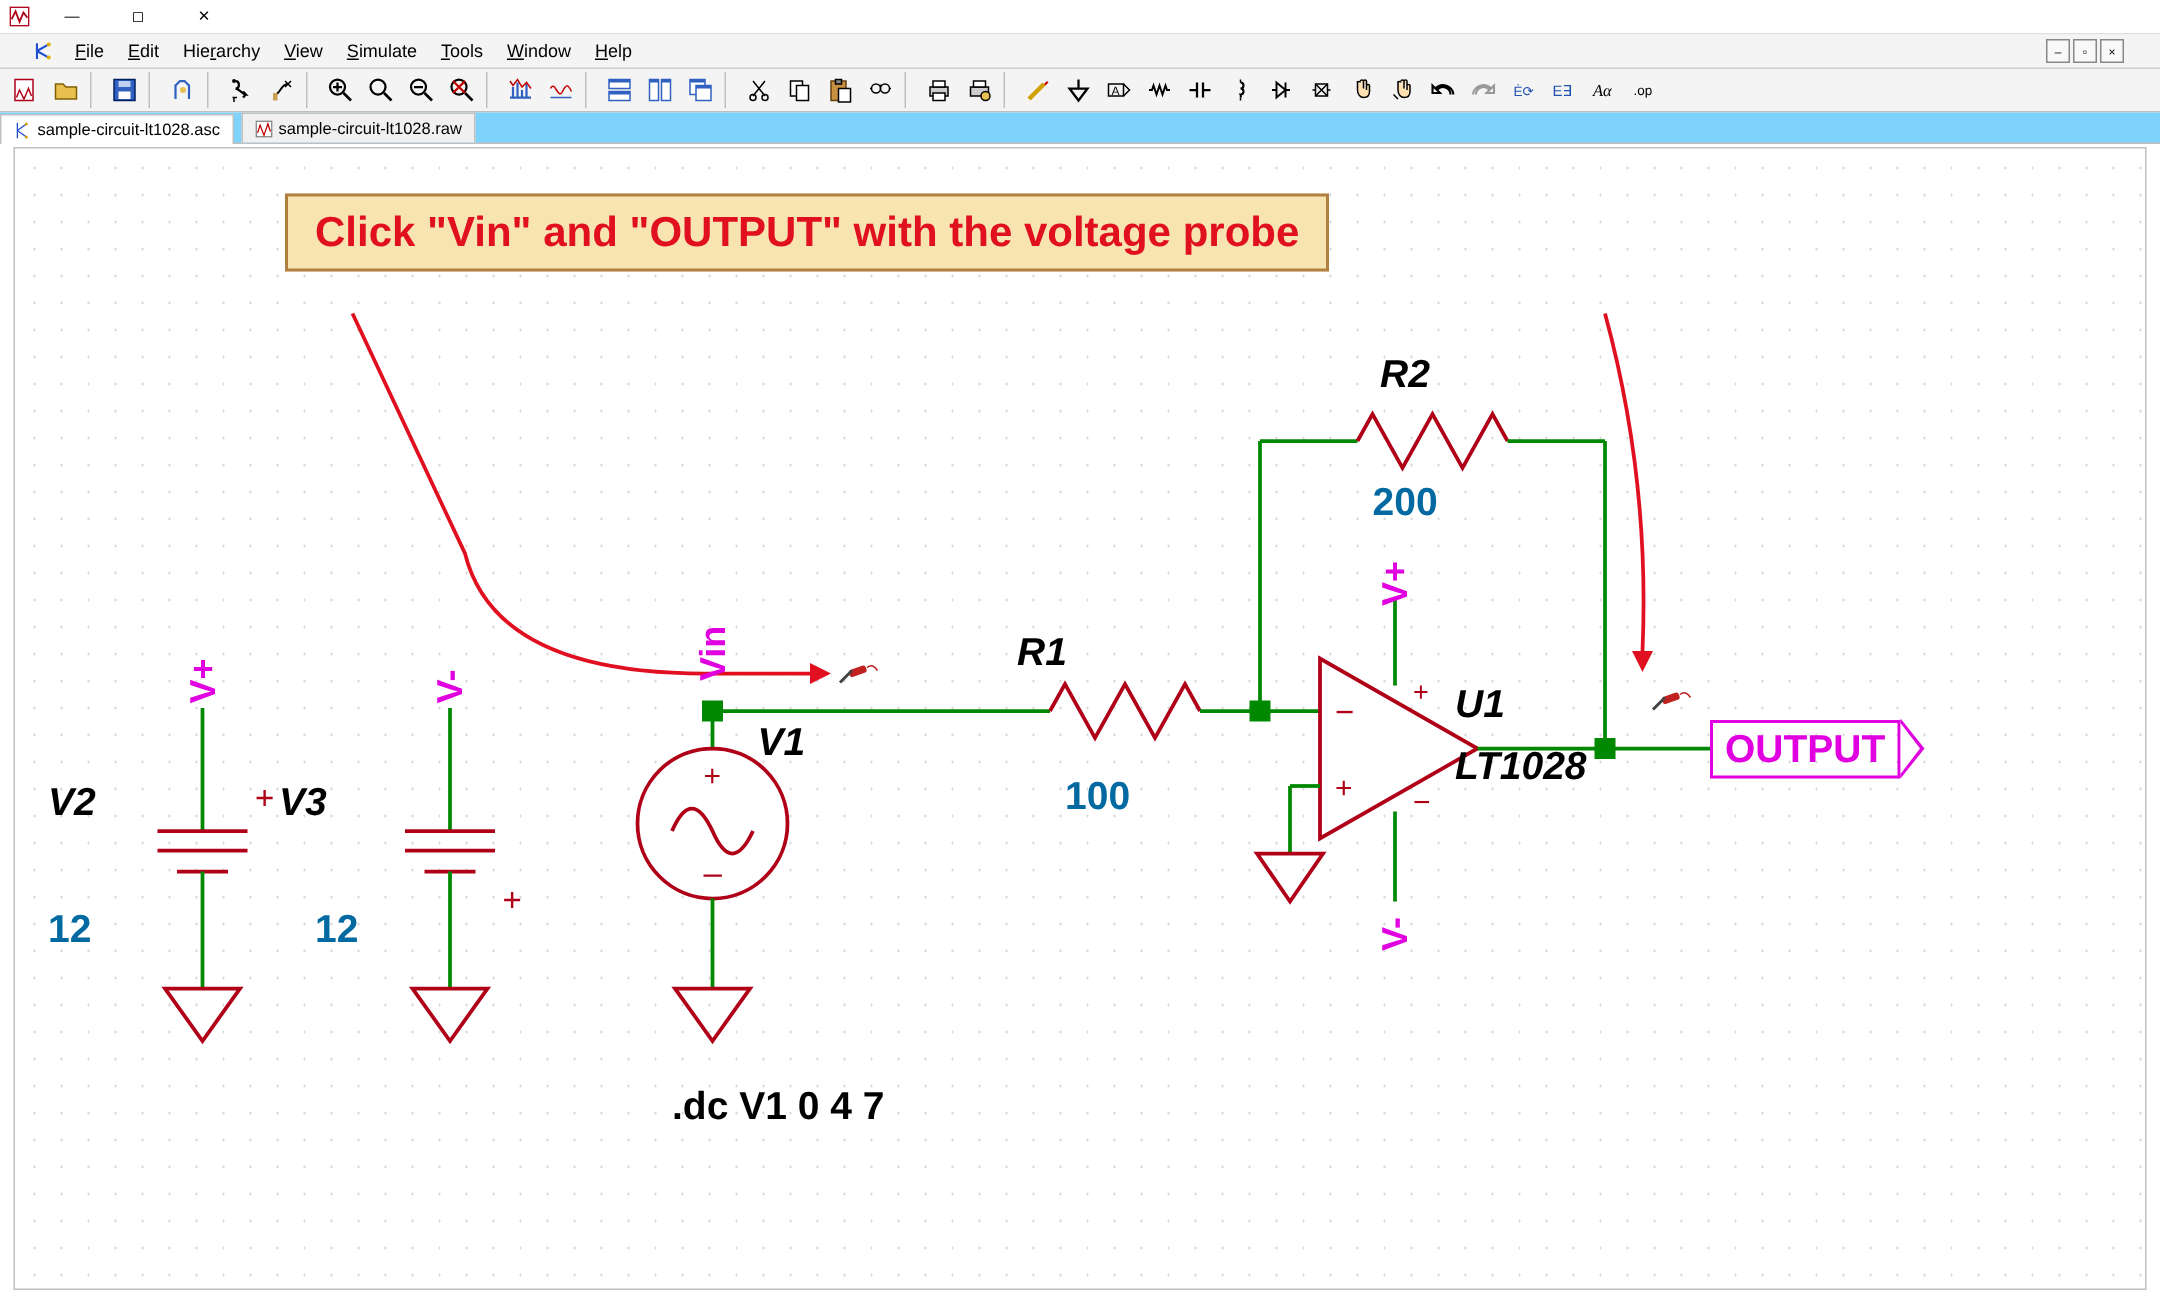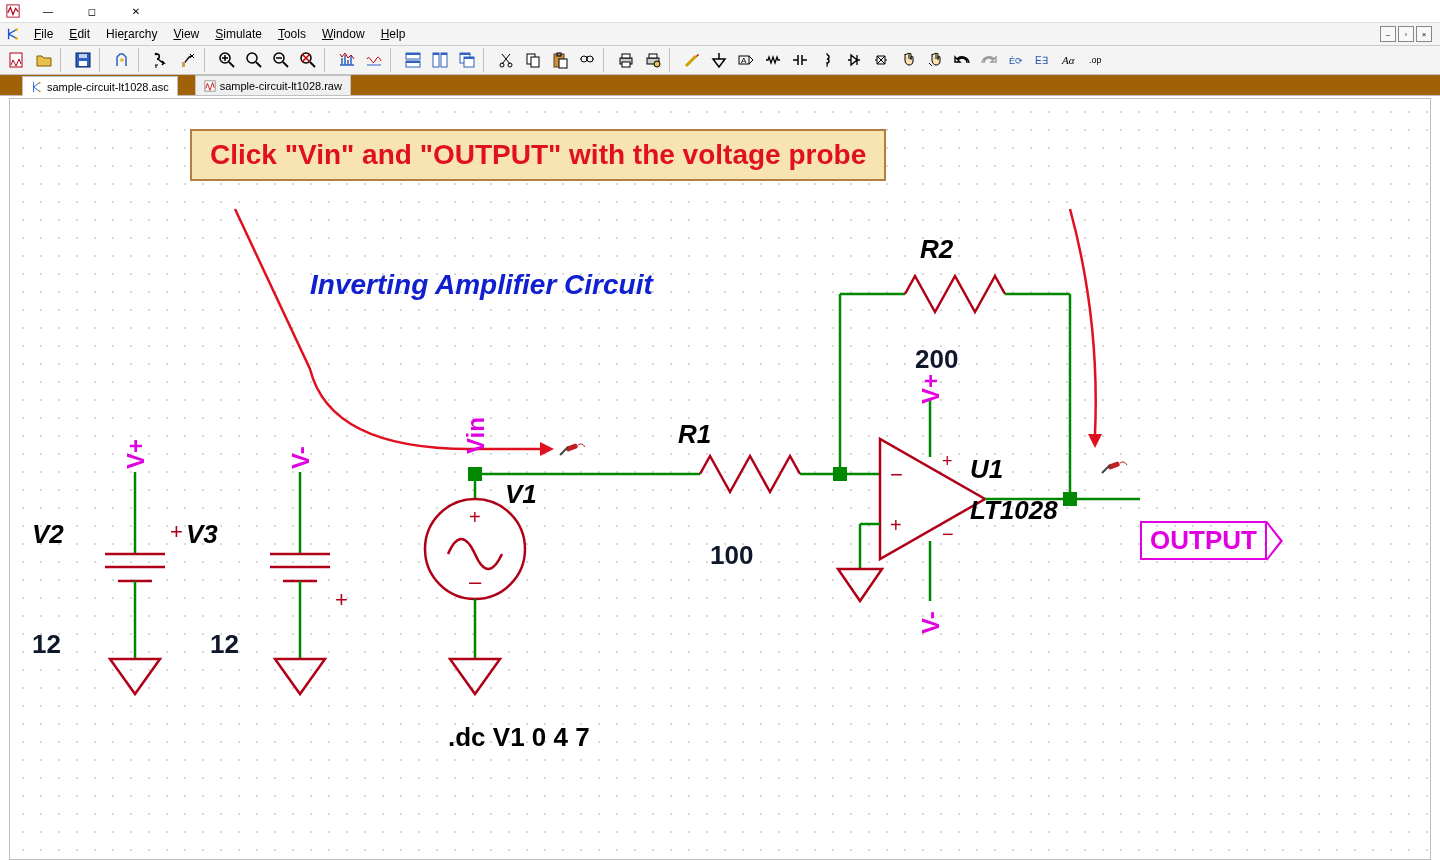--- a/index.html
+++ b/index.html
@@ -26,21 +26,21 @@
   .titlebar .title { flex: 1; color: #000; }
   .win-btns { display: flex; gap: 0; }
   .win-btn {
     width: 44px; height: 22px; display: flex; align-items: center; justify-content: center;
     font-family: "Segoe UI Symbol", sans-serif; font-size: 10px; color: #000;
   }
 
   
   .menubar {
     height: 22px; background: #f4f4f4; display: flex; align-items: center;
-    padding: 0 4px; border-bottom: 1px solid #ccc; gap: 0;
+    padding: 0 20px; border-bottom: 1px solid #ccc; gap: 0;
   }
   .menubar .app-icon2 { width: 14px; height: 14px; margin: 0 6px 0 2px; }
   .menu-item { padding: 2px 8px; cursor: default; }
   .menu-item u { text-decoration: underline; }
   .mdi-btns { margin-left: auto; display: flex; gap: 2px; padding-right: 4px; }
   .mdi-btn {
     width: 14px; height: 14px; border: 1px solid #888; background: #f8f8f8;
     display: flex; align-items: center; justify-content: center; font-size: 8px;
   }
 
@@ -50,22 +50,22 @@
     display: flex; align-items: center; padding: 0 4px; gap: 1px;
   }
   .tbtn {
     width: 24px; height: 24px; display: flex; align-items: center; justify-content: center;
     border: 1px solid transparent; border-radius: 2px;
   }
   .tsep { width: 6px; height: 24px; border-left: 1px solid #c0c0c0; margin: 0 2px; }
 
   
   .tabstrip {
-    height: 20px; background: #a16207; border-bottom: 1px solid #c0c0c0;
-    display: flex; align-items: flex-end; padding-left: 22px; gap: 16px;
+    height: 20px; background: #7dd3fc; border-bottom: 1px solid #c0c0c0;
+    display: flex; align-items: flex-end; padding-left: 0; gap: 4px;
   }
   .tab {
     height: 19px; padding: 0 8px; font-size: 11px;
     border: 1px solid #c0c0c0; border-bottom: none;
     background: #f0f0f0; display: flex; align-items: center; gap: 4px;
     margin-right: 1px;
   }
   .tab.active { background: #ffffff; position: relative; top: 1px; }
   .tab-icon { width: 12px; height: 12px; }
 
@@ -97,34 +97,34 @@
     position: absolute; width: 28px; height: 16px;
   }
 
   
   .ckt-label {
     position: absolute; font-family: Arial, sans-serif; font-weight: 700;
     white-space: nowrap;
   }
   .big-title { color: var(--blue); font-size: 28px; font-style: italic; }
   .comp-name { color: #000; font-size: 26px; font-style: italic; }
-  .comp-val  { color: #0f172a; font-size: 26px; margin-top: 25px; }
+  .comp-val  { color: #0369a1; font-size: 26px; }
   .netlab    { color: var(--magenta); font-size: 24px; font-weight: 700; }
   .netlab.v  { transform-origin: left top; transform: rotate(-90deg); }
   .spice     { color: #000; font-size: 26px; }
 
   
   .node {
     position: absolute; width: 14px; height: 14px; background: var(--green-wire);
     transform: translate(-7px,-7px);
   }
 
   
   .outflag {
-    position: absolute; display: flex; align-items: flex-start; margin-top: 42px;
+    position: absolute; display: flex; align-items: center;
   }
   .outflag .box {
     border: 2px solid var(--magenta); color: var(--magenta);
     font-size: 26px; font-weight: 700; padding: 2px 8px; font-family: Arial, sans-serif;
     position: relative;
   }
   .outflag .tip {
     width: 0; height: 0; border-top: 20px solid transparent;
     border-bottom: 20px solid transparent; border-left: 16px solid transparent;
     position: relative;
@@ -537,21 +537,20 @@
   </svg>
 
   <div class="node" style="left:465px; top:375px"></div>
   <div class="node" style="left:830px; top:375px"></div>
   <div class="node" style="left:1060px; top:400px"></div>
 
   <div class="note" style="left:180px; top:30px;">
     <span>Click "Vin" and "OUTPUT" with the voltage probe</span>
   </div>
 
-  <div class="ckt-label big-title" style="left:300px; top:170px">Inverting Amplifier Circuit</div>
 
   <div class="ckt-label comp-name" style="left:22px;  top:420px">V2</div>
   <div class="ckt-label comp-val" style="left:22px;  top:505px">12</div>
   <div class="ckt-label comp-name" style="left:176px; top:420px">V3</div>
   <div class="ckt-label comp-val" style="left:200px; top:505px">12</div>
   <div class="ckt-label comp-name" style="left:495px; top:380px">V1</div>
   <div class="ckt-label comp-name" style="left:668px; top:320px">R1</div>
   <div class="ckt-label comp-val" style="left:700px; top:416px">100</div>
   <div class="ckt-label comp-name" style="left:910px; top:135px">R2</div>
   <div class="ckt-label comp-val" style="left:905px; top:220px">200</div>

